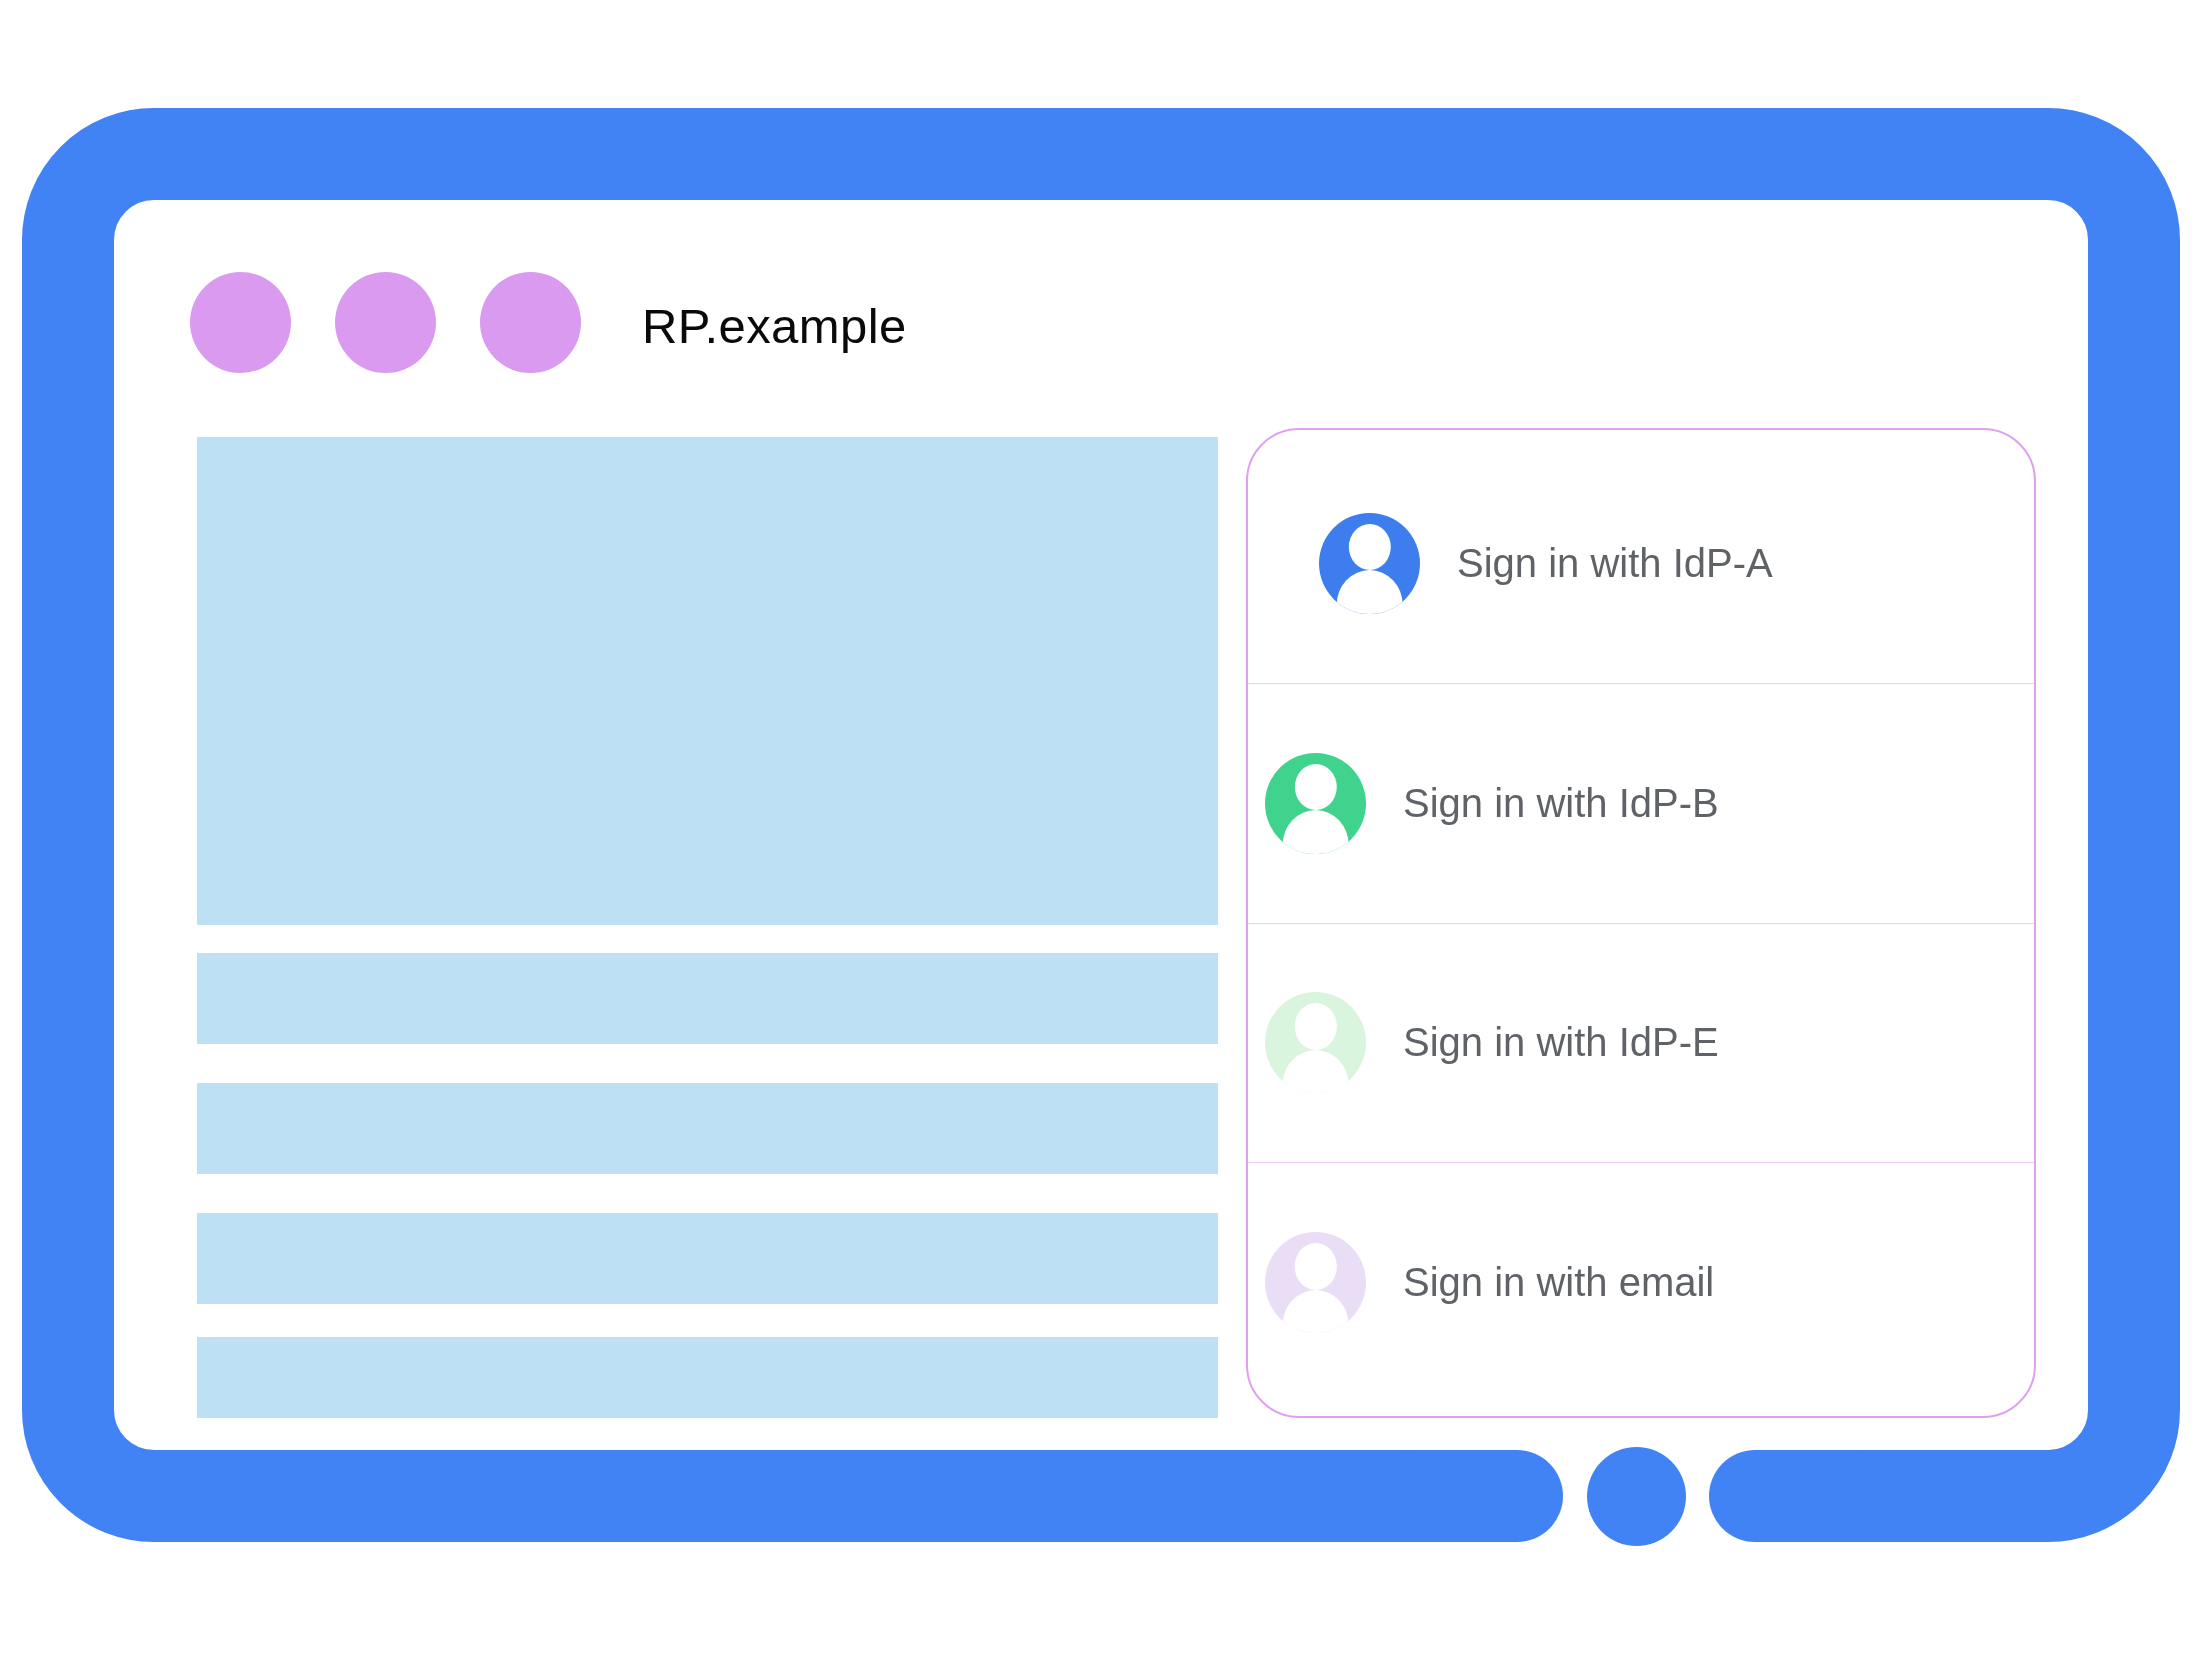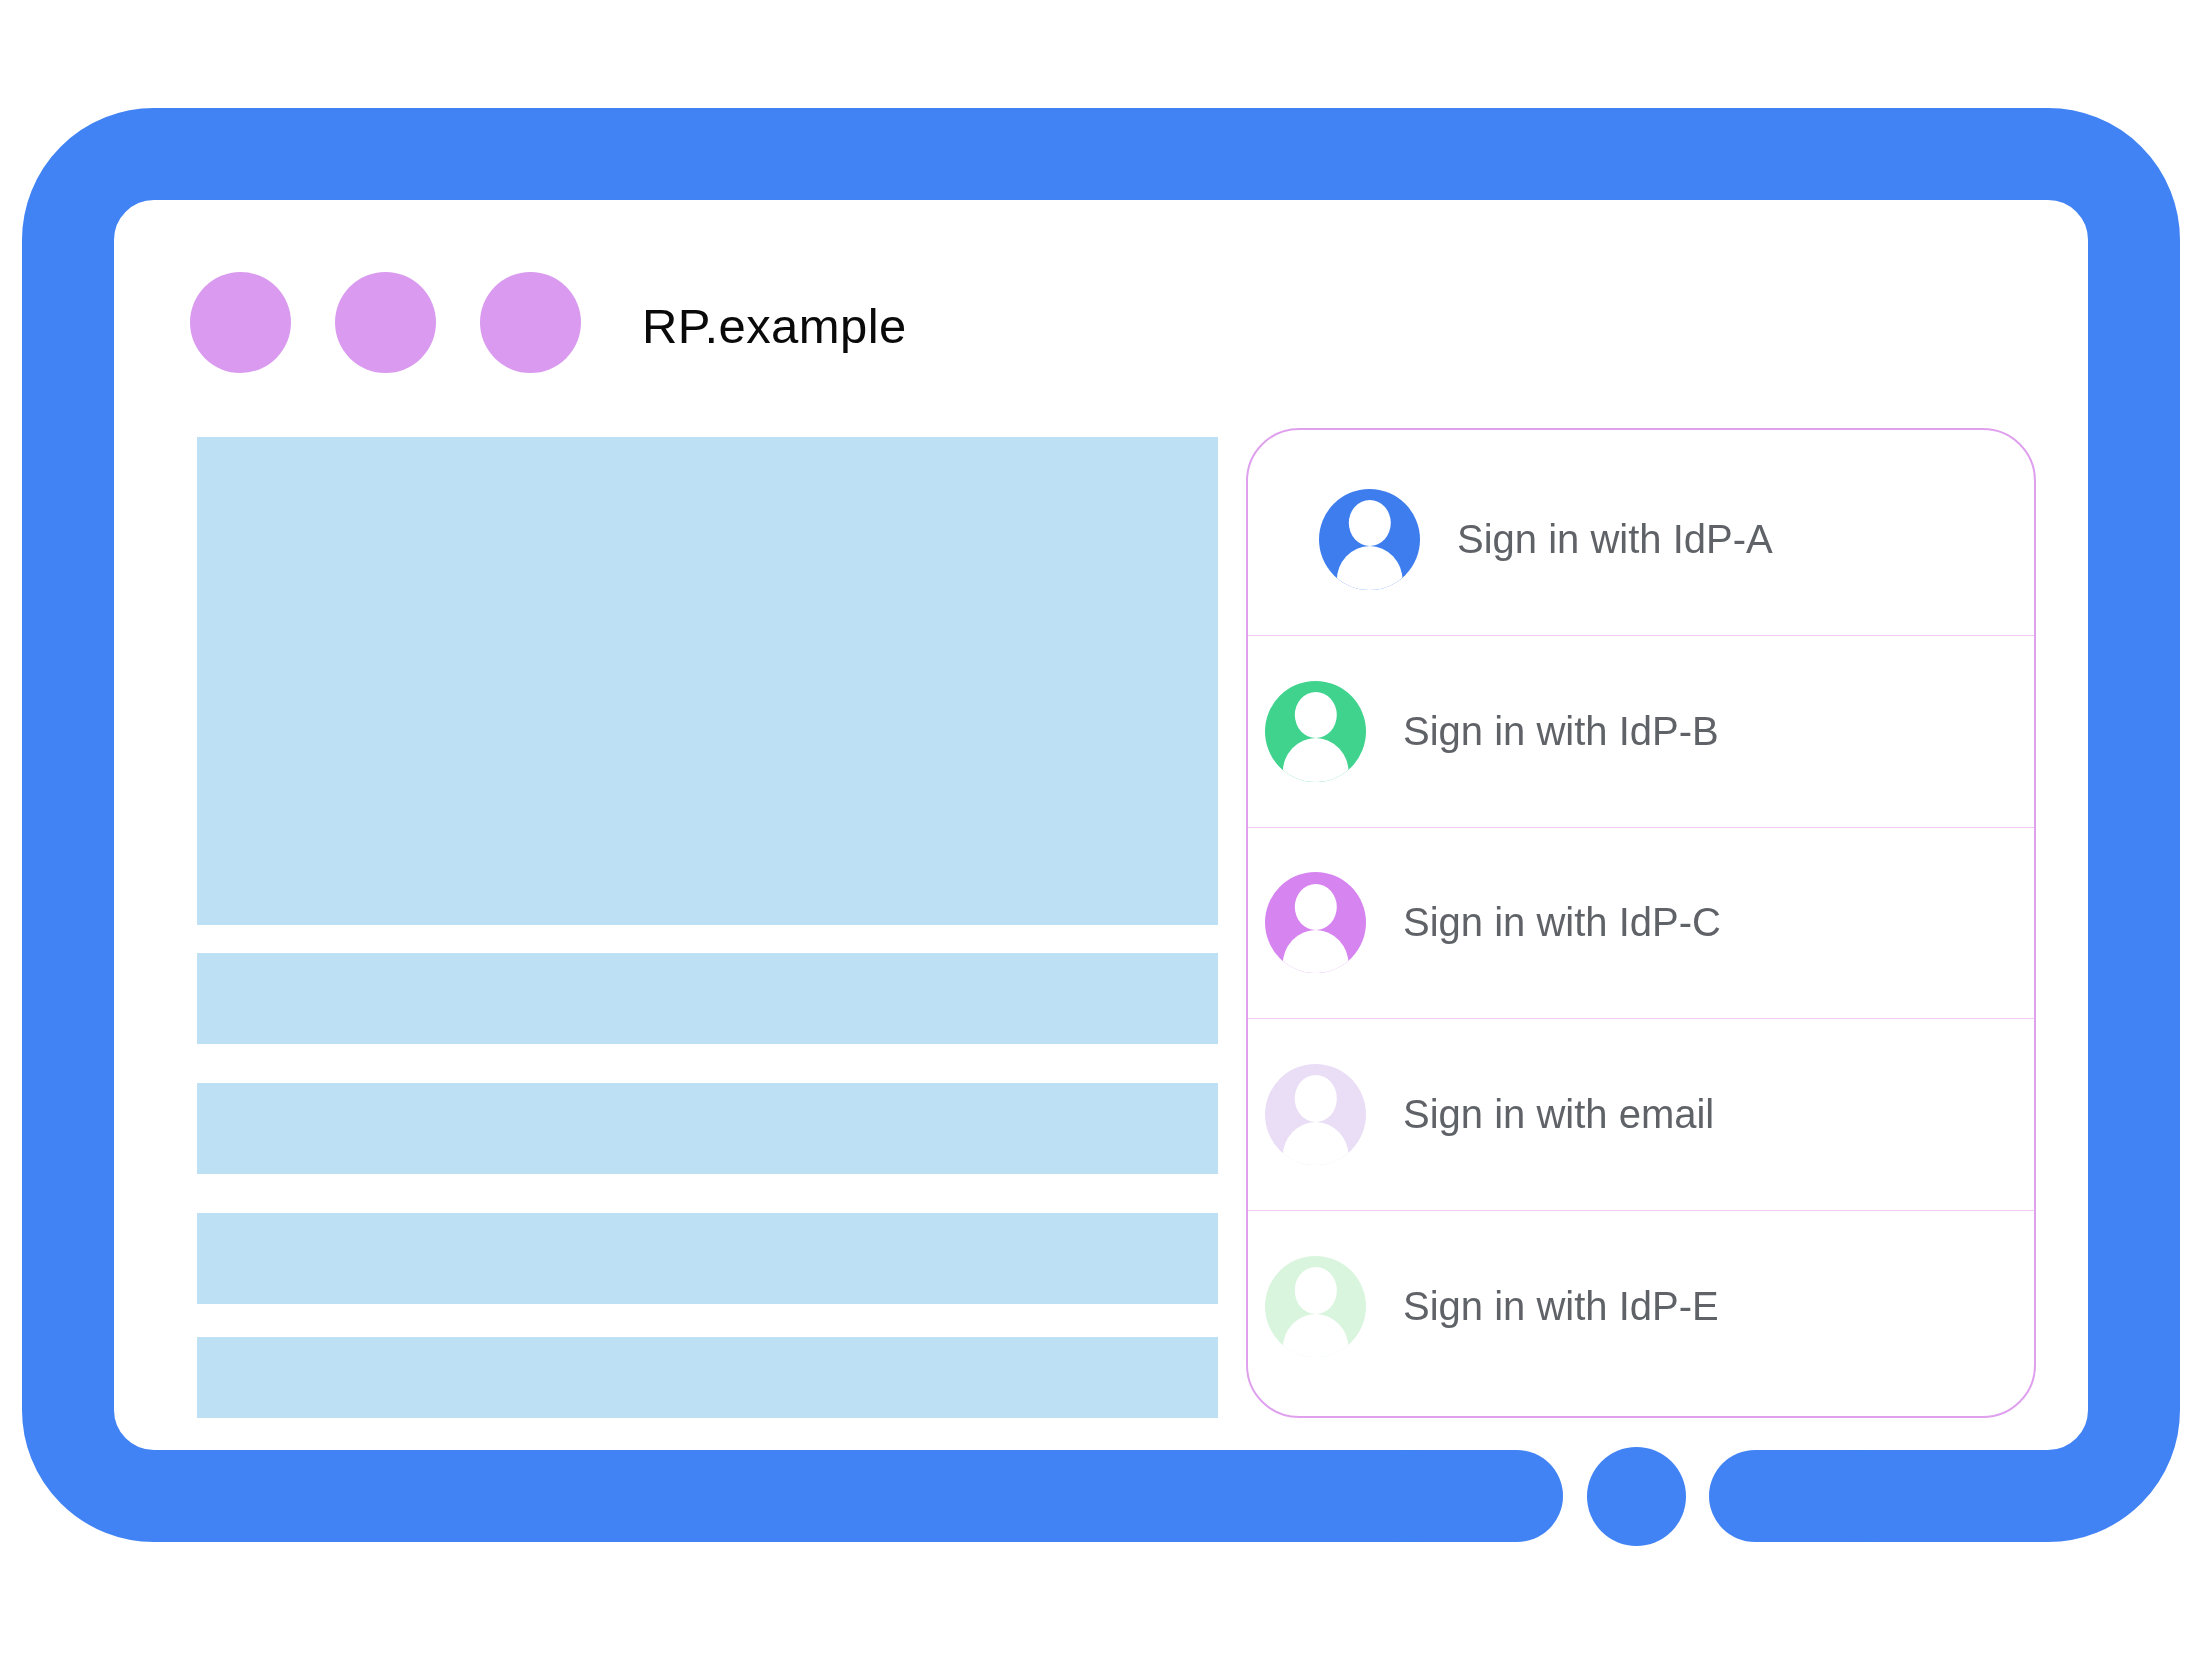--- a/index.html
+++ b/index.html
@@ -164,32 +164,28 @@
   <div class="option">
     <span class="avatar" style="background: rgb(61, 125, 238);"></span>
     <span class="option-label">Sign in with IdP-A</span>
   </div>
 
   <div class="option">
     <span class="avatar" style="background: rgb(63, 211, 142);"></span>
     <span class="option-label">Sign in with IdP-B</span>
   </div>
 
+
+
   <div class="option">
-    <span class="avatar" style="background: rgb(214, 133, 240);"></span>
-    <span class="option-label">Sign in with IdP-C</span>
+    <span class="avatar" style="background: rgb(217, 245, 222);"></span>
+    <span class="option-label">Sign in with IdP-E</span>
   </div>
-
 
   <div class="option">
     <span class="avatar" style="background: rgb(234, 221, 246);"></span>
     <span class="option-label">Sign in with email</span>
-  </div>
-
-  <div class="option">
-    <span class="avatar" style="background: rgb(217, 245, 222);"></span>
-    <span class="option-label">Sign in with IdP-E</span>
   </div>
 
 </div>
 
 </div>
 
 
 </body></html>

